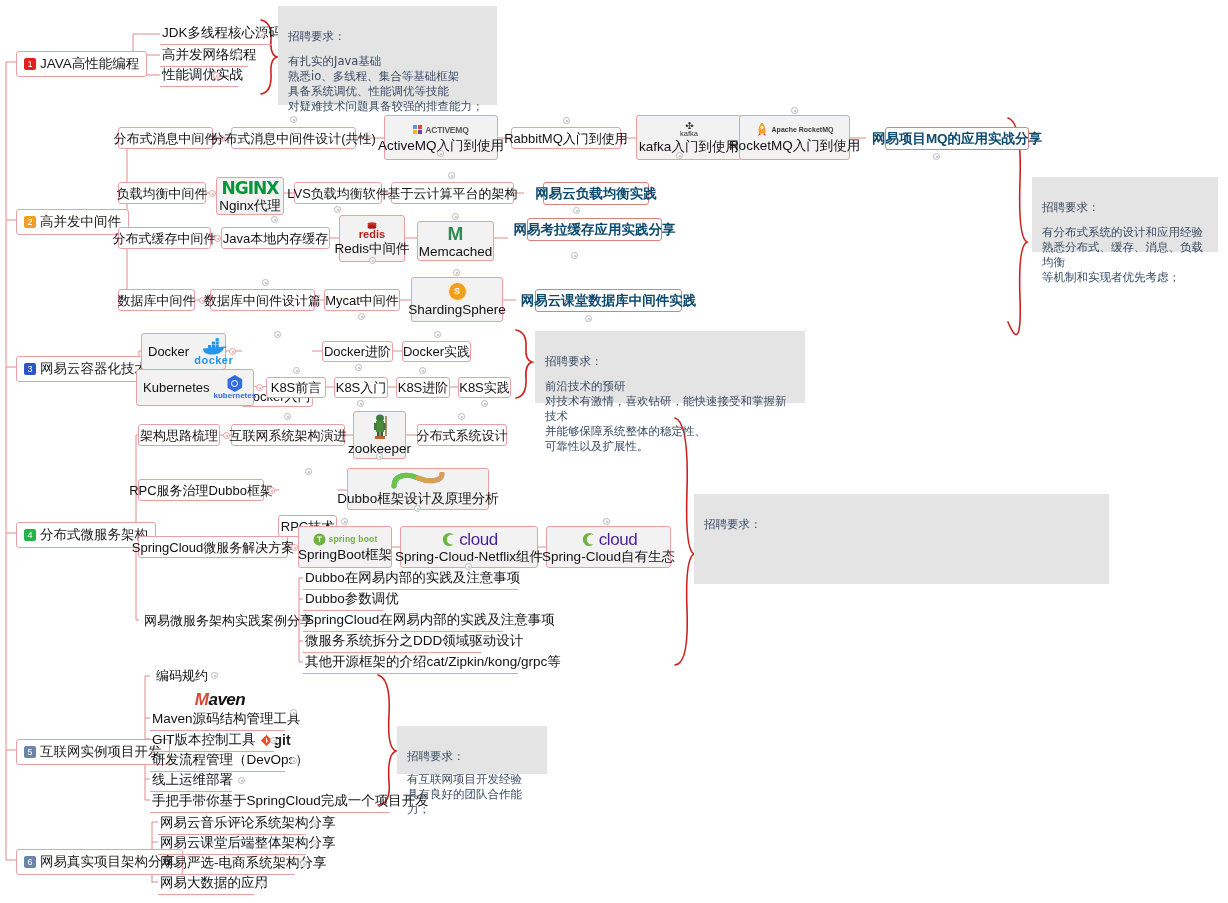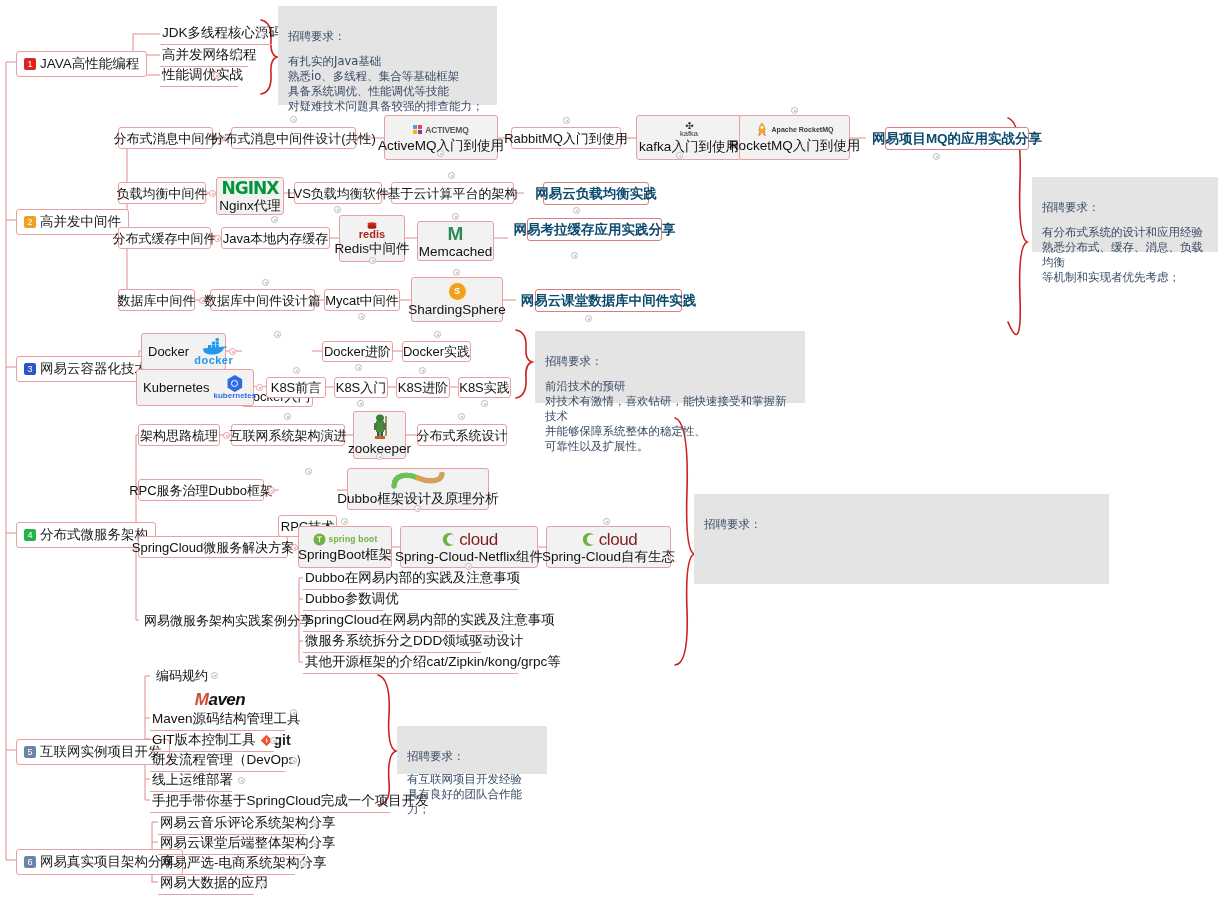--- a/index.html
+++ b/index.html
@@ -124,21 +124,21 @@
   .amq-sq{display:grid;grid-template-columns:4px 4px;grid-template-rows:4px 4px;gap:1px;}
   .amq-sq i{display:block;width:4px;height:4px;}
   .amq-txt{font-size:8.5px;font-weight:bold;color:#5a5a5a;letter-spacing:-0.2px;}
   .rocket-wrap{display:flex;align-items:center;gap:4px;}
   .rocket-txt{font-size:7px;font-weight:bold;color:#3a3a3a;}
   .kafka-txt{font-size:7.5px;color:#333;margin-top:1px;}
   .maven-txt{font-size:17px;font-weight:bold;font-style:italic;color:#111;letter-spacing:-0.5px;}
   .maven-txt em{color:#d24b33;font-style:italic;}
   .git-txt{font-size:14px;font-weight:bold;color:#222;}
   .sb-txt{font-size:8.5px;font-weight:bold;color:#6db33f;letter-spacing:0.2px;}
-  .cloud-txt{font-size:17px;color:#7f1d1d;letter-spacing:-0.4px;}
+  .cloud-txt{font-size:17px;color:#4c1d95;letter-spacing:-0.4px;}
   .shard-ring{
     width:17px;height:17px;border-radius:50%;
     background:#f0a020;display:flex;align-items:center;justify-content:center;
     color:#fff;font-size:9px;font-weight:bold;
     box-shadow:0 0 0 2px #fdf0d8;
   }
   .k8s-hex{
     width:17px;height:17px;background:#326ce5;
     clip-path:polygon(50% 0%,93% 25%,93% 75%,50% 100%,7% 75%,7% 25%);
     display:flex;align-items:center;justify-content:center;

